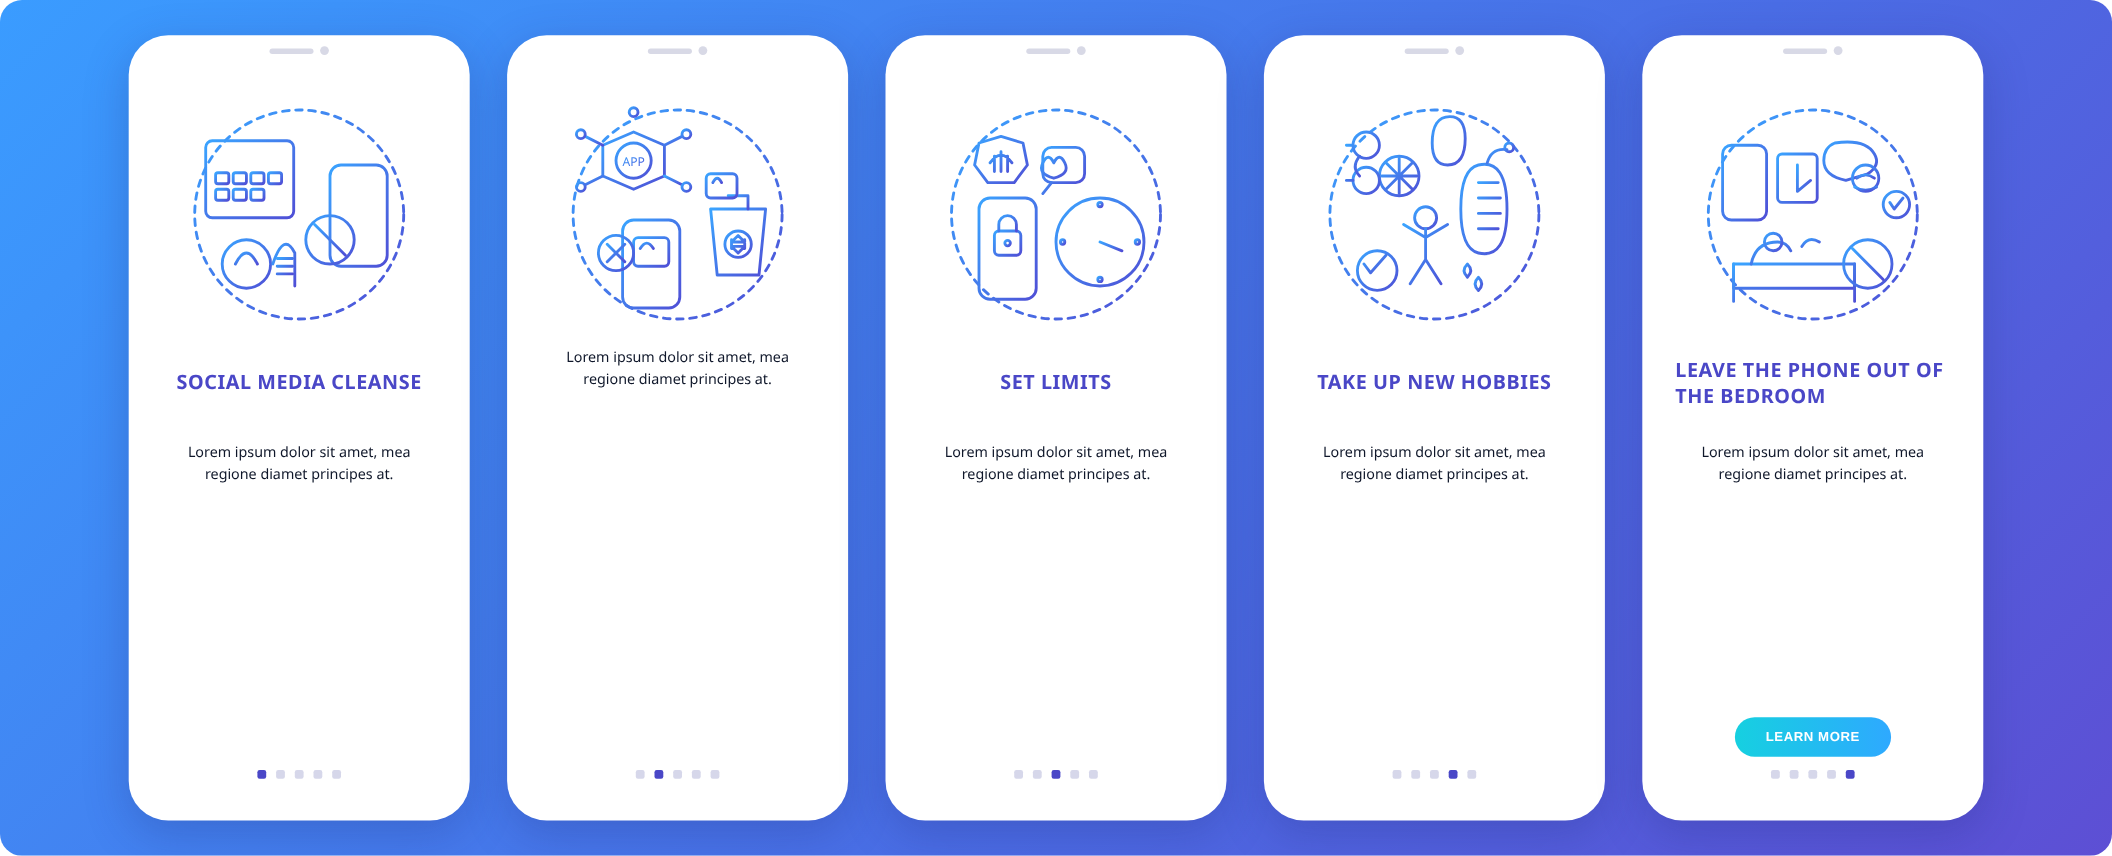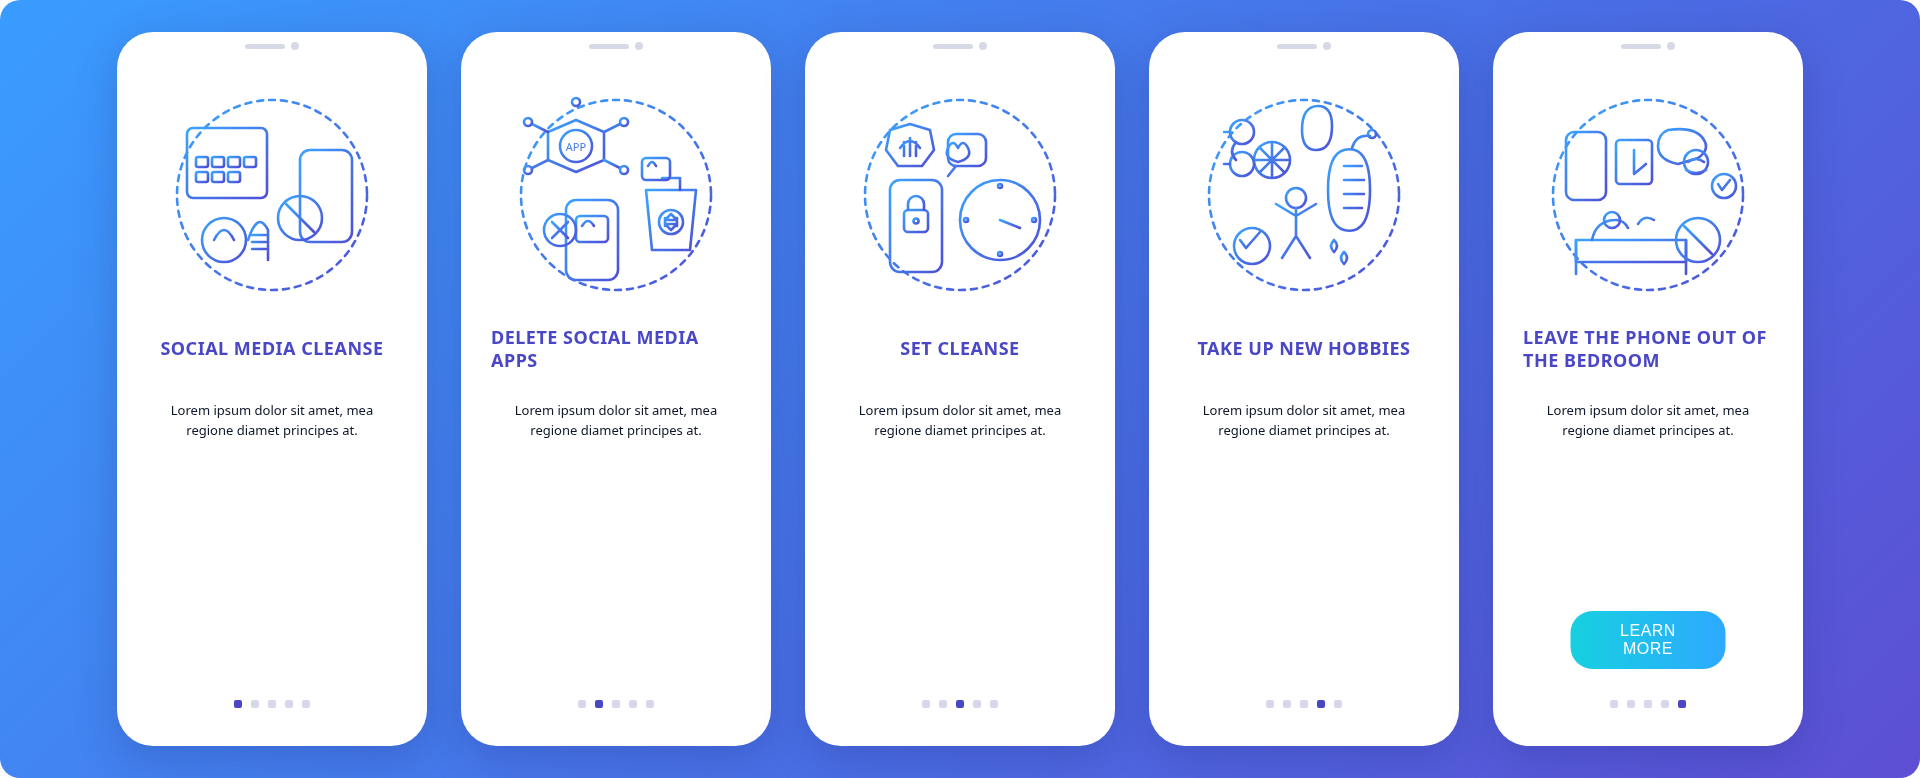--- a/index.html
+++ b/index.html
@@ -8,21 +8,21 @@
   .phone{width:310px;height:714px;background:#fff;border-radius:36px;box-shadow:0 12px 40px rgba(30,40,120,0.25);position:relative;display:flex;flex-direction:column;align-items:center;padding:58px 30px 30px}
   .notch{position:absolute;top:10px;left:50%;transform:translateX(-50%);display:flex;align-items:center;gap:6px}
   .speaker{width:40px;height:5px;background:#d8d9e6;border-radius:3px}
   .cam{width:8px;height:8px;background:#d8d9e6;border-radius:50%}
   .illus{width:240px;height:210px;margin-bottom:14px}
   .title{color:#4a47c7;font-weight:700;font-size:18px;text-align:left;letter-spacing:0.5px;line-height:1.3;margin-bottom:16px;min-height:70px;display:flex;align-items:center}
   .body{color:#0f172a;font-size:13px;text-align:center;line-height:1.55;flex:1}
   .dots{display:flex;gap:9px;margin-top:auto;margin-bottom:8px}
   .dot{width:8px;height:8px;border-radius:2px;background:#d6d7ea}
   .dot.active{background:#4a47c7}
-  .cta{position:absolute;bottom:77px;left:50%;transform:translateX(-50%);background:linear-gradient(90deg,#16d0e0,#2ea9ff);color:#fff;border:none;padding:11px 28px;border-radius:22px;font-size:16px;font-weight:400;letter-spacing:0.5px;cursor:pointer}
+  .cta{position:absolute;bottom:58px;left:50%;transform:translateX(-50%);background:linear-gradient(90deg,#16d0e0,#2ea9ff);color:#fff;border:none;padding:11px 28px;border-radius:22px;font-size:12px;font-weight:700;letter-spacing:0.5px;cursor:pointer}
   svg.ic{width:100%;height:100%}
   .grad-stop1{stop-color:#3aa4ff}
   .grad-stop2{stop-color:#4f4fd6}
 </style>
 </head>
 <body>
 
 <svg width="0" height="0" style="position:absolute">
   <defs>
     <linearGradient id="lg" x1="0" y1="0" x2="1" y2="1">
@@ -105,21 +105,20 @@
         <path d="M150 100 h50 l-6 60 h-38 z"></path>
             <path d="M148 100 h54"></path>
             <path d="M166 88 h18 v12"></path>
         <circle cx="175" cy="132" r="12"></circle>
             <path d="M175 124 l6 6 -12 0 z M175 140 l-6 -6 12 0 z M169 128 l0 8 M181 128 l0 8"></path>
         <rect x="146" y="68" width="28" height="22" rx="4"></rect>
             <path d="M152 76 q4 -8 8 0"></path>
       </g>
         </svg>
     </div>
-    <h3 class="title">DELETE SOCIAL MEDIA APPS</h3>
     <p class="body">Lorem ipsum dolor sit amet, mea regione diamet principes at.</p>
     <div class="dots">
       <span class="dot"></span>
         <span class="dot active"></span>
         <span class="dot"></span>
         <span class="dot"></span>
         <span class="dot"></span>
     </div>
   </div>
 
@@ -145,21 +144,21 @@
             <circle cx="160" cy="164" r="2"></circle>
             <circle cx="126" cy="130" r="2"></circle>
         <polygon points="70,34 90,40 94,60 82,76 58,76 46,60 50,40"></polygon>
             <path d="M64 52 v14 M70 48 v18 M76 52 v14 M60 58 q10 -14 20 0"></path>
         <rect x="108" y="44" width="38" height="32" rx="8"></rect>
             <path d="M118 58 q5 -10 10 0 q5 10 -10 14 q-15 -4 -10 -14 q5 -10 10 0"></path>
             <path d="M116 76 l-8 10"></path>
       </g>
         </svg>
     </div>
-    <h3 class="title">SET CLEANSE</h3>
+    <h3 class="title">SET LIMITS</h3>
     <p class="body">Lorem ipsum dolor sit amet, mea regione diamet principes at.</p>
     <div class="dots">
       <span class="dot"></span>
         <span class="dot"></span>
         <span class="dot active"></span>
         <span class="dot"></span>
         <span class="dot"></span>
     </div>
   </div>
 

